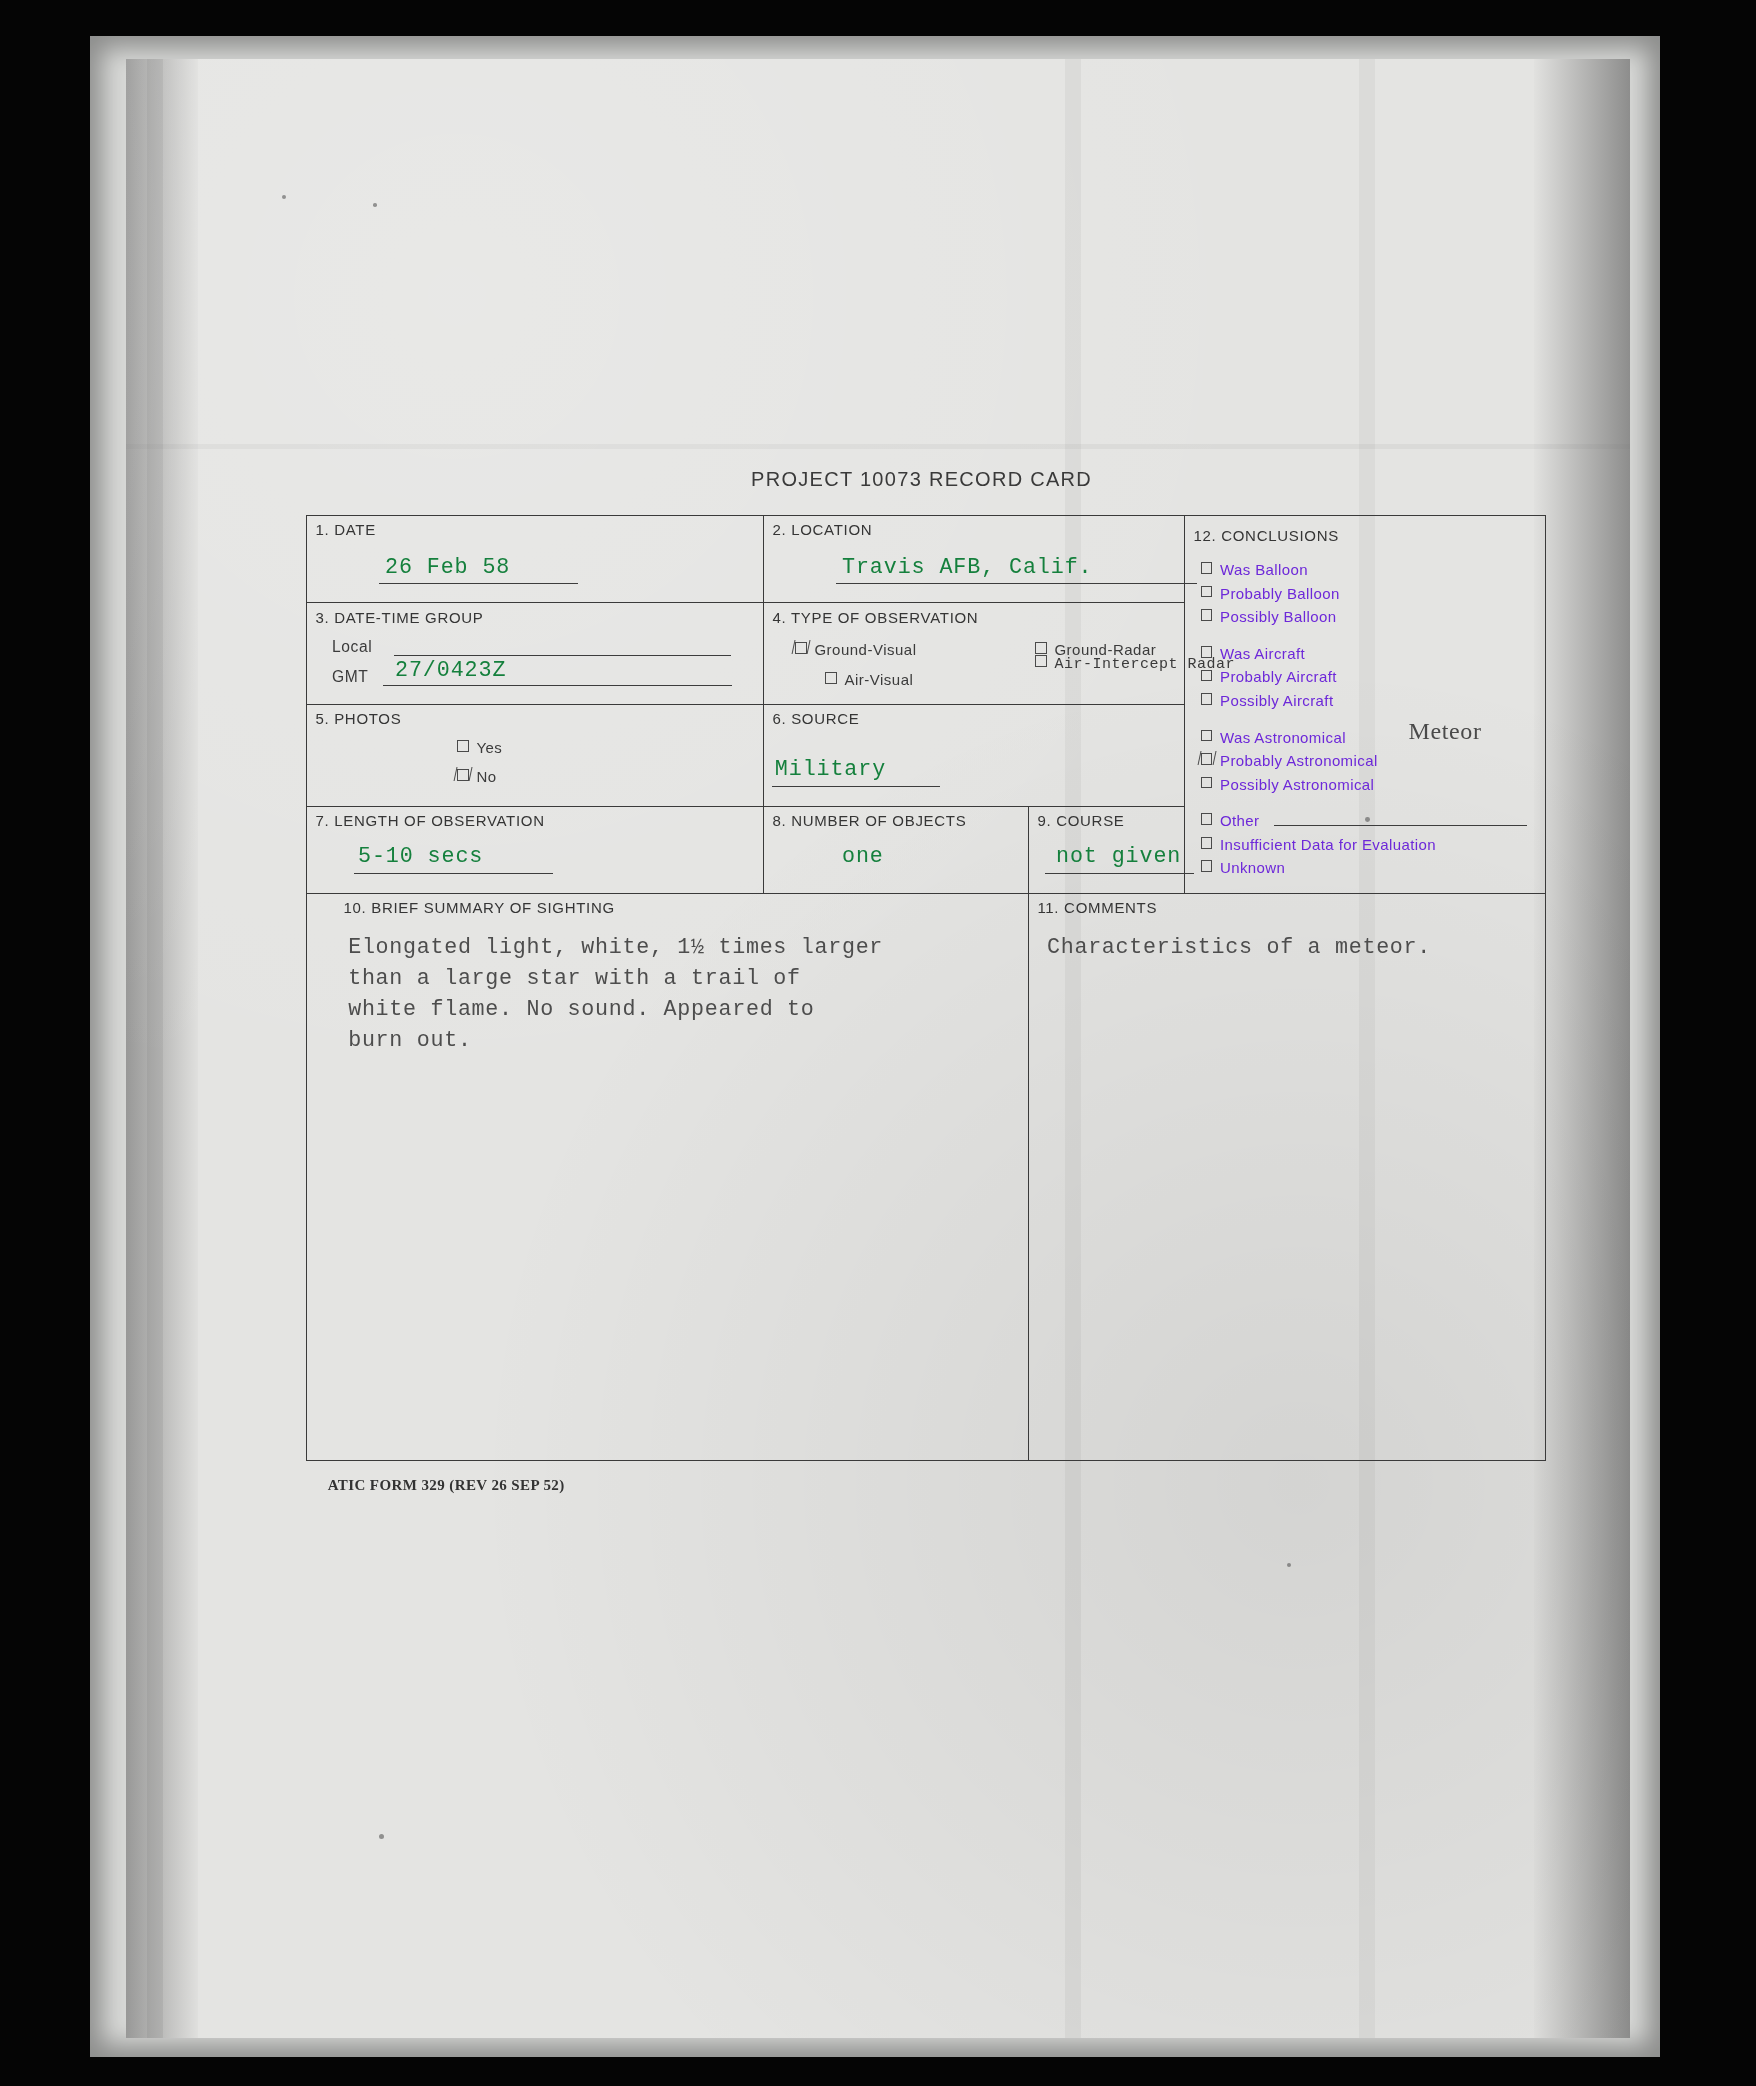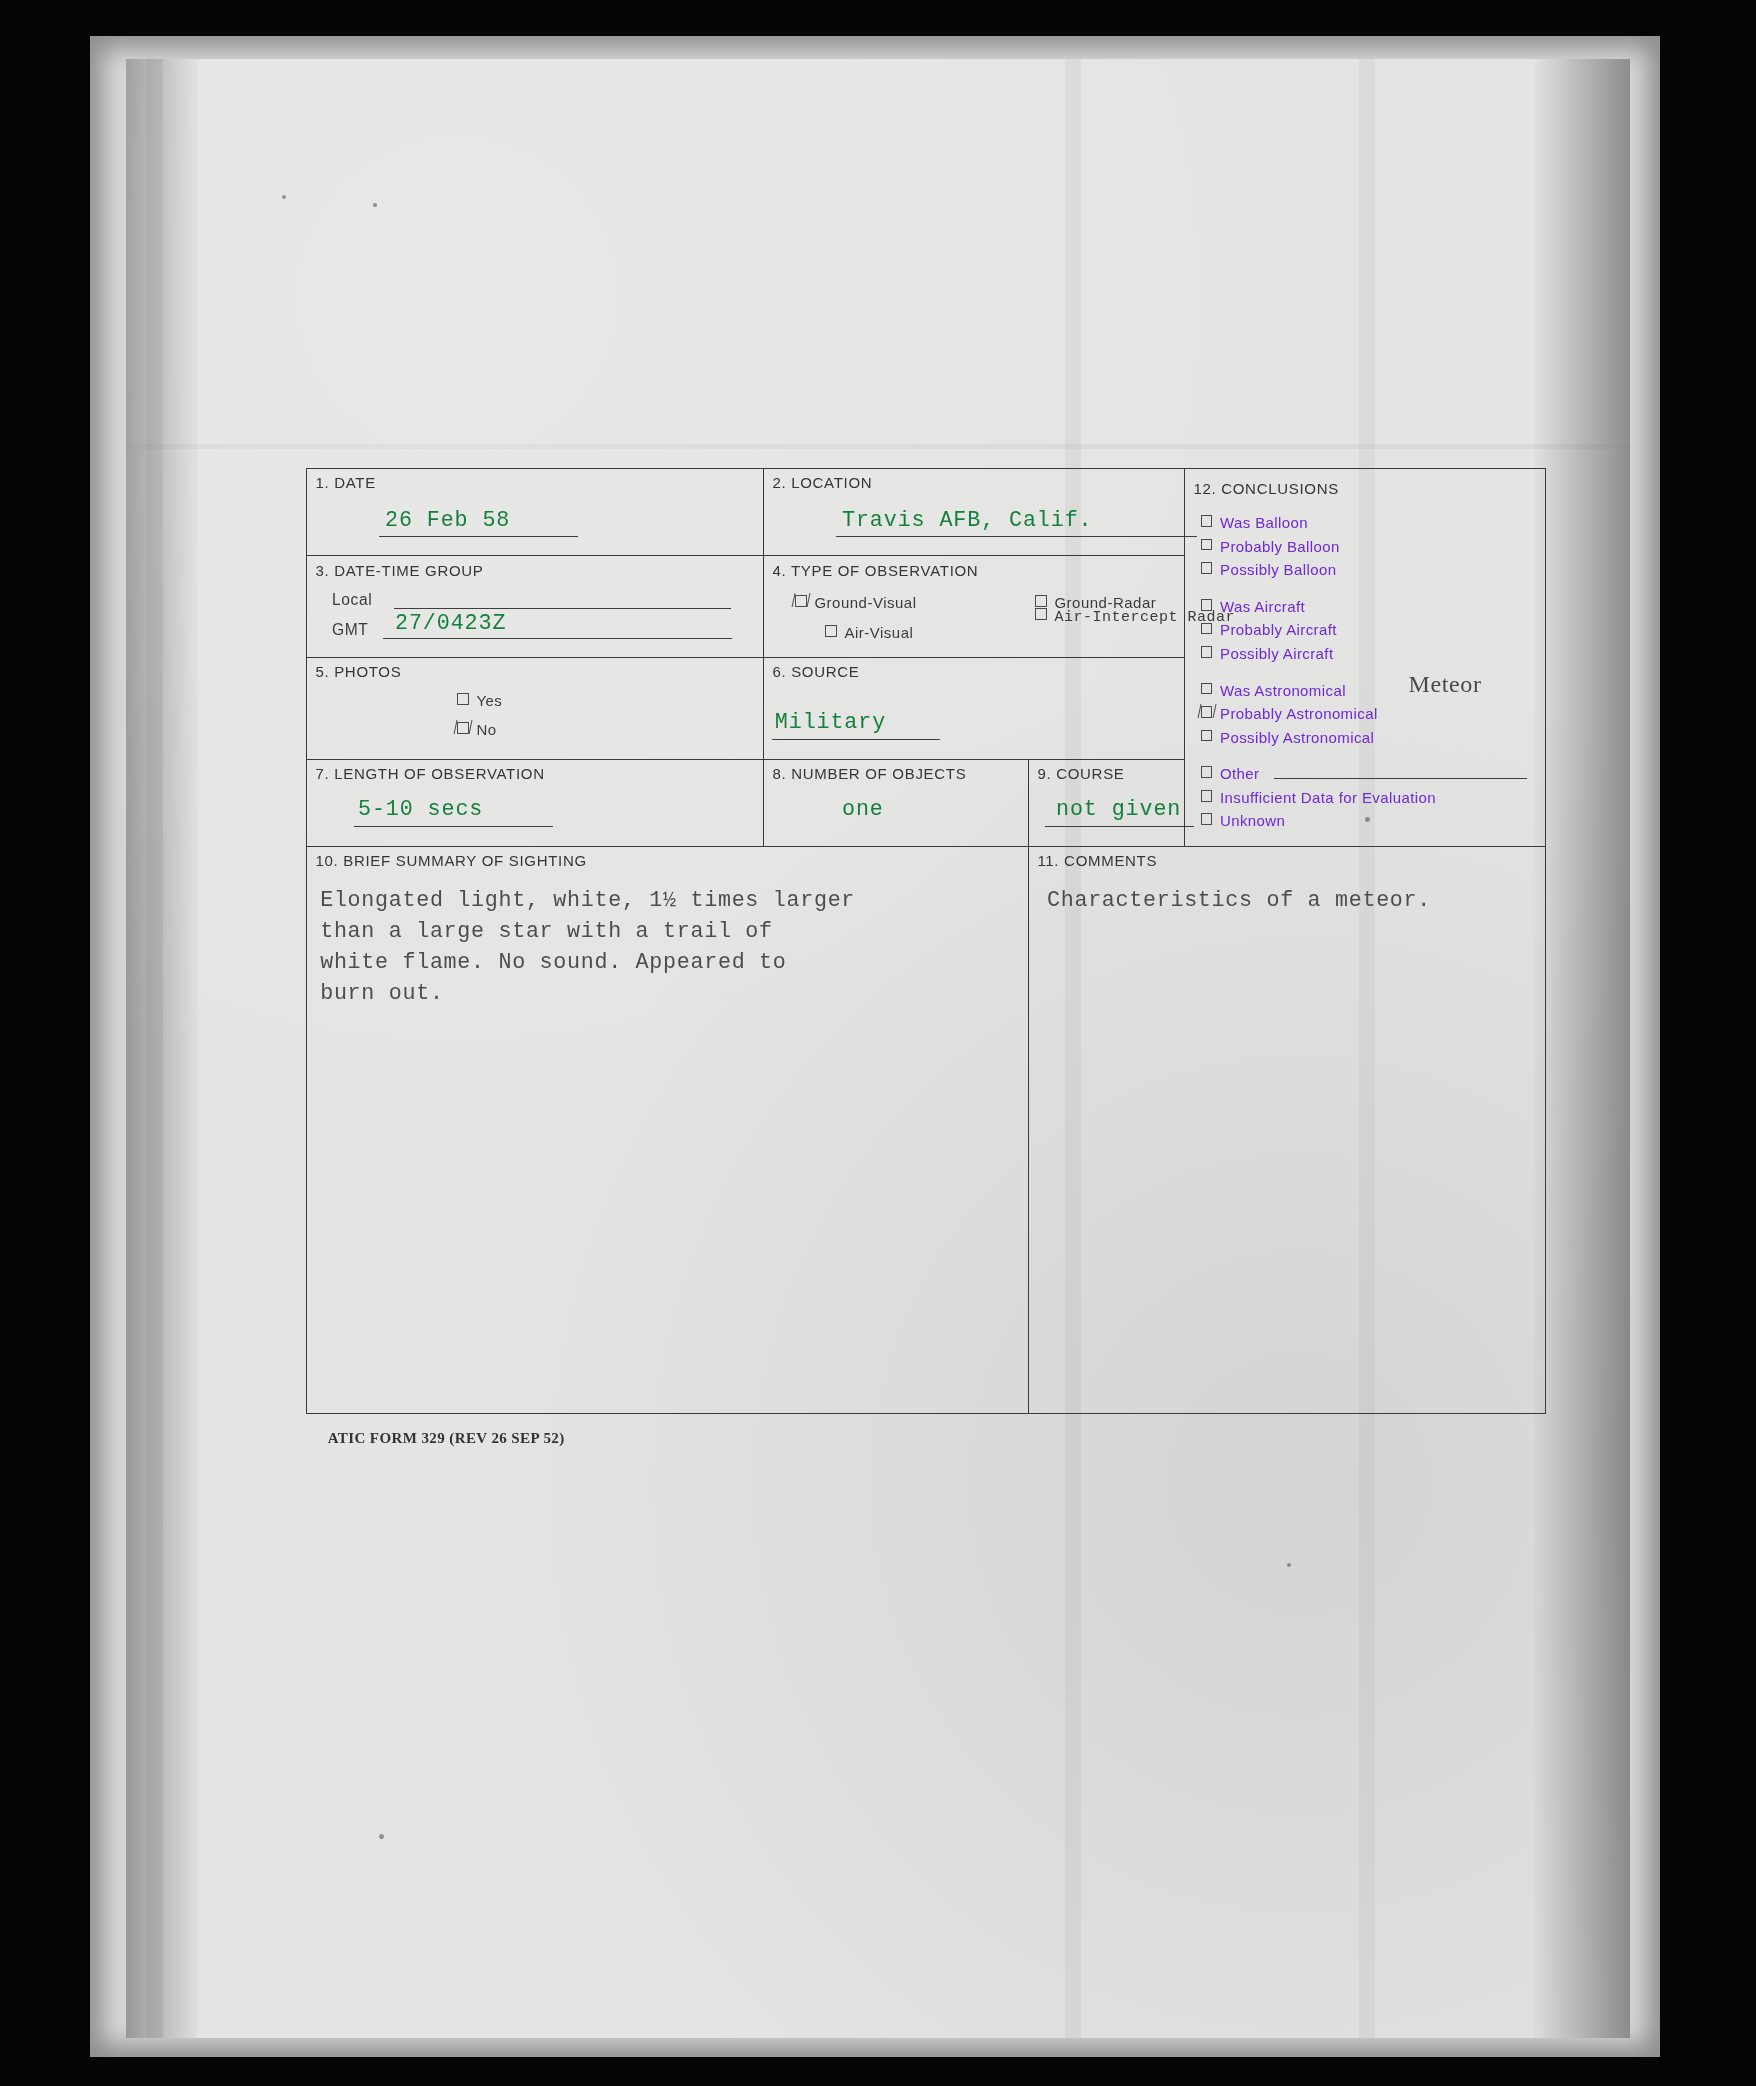--- a/index.html
+++ b/index.html
@@ -206,20 +206,21 @@
       <div id="grain"></div>
 
       <div class="speck" style="left:156px;top:136px;width:4.2px;height:4.2px;"></div>
       <div class="speck" style="left:247px;top:144px;width:3.6px;height:3.6px;"></div>
       <div class="speck" style="left:1239px;top:758px;width:4.8px;height:4.8px;"></div>
       <div class="speck" style="left:253px;top:1775px;width:5.4px;height:5.4px;"></div>
       <div class="speck" style="left:1161px;top:1504px;width:4.2px;height:4.2px;"></div>
 
       <div id="doc">
 
+        <div id="card-title">PROJECT 10073 RECORD CARD</div>
 
         <table class="form">
           <colgroup>
             <col style="width:457px">
             <col style="width:265px">
             <col style="width:156px">
             <col style="width:361px">
           </colgroup>
 
           <tbody>
@@ -311,21 +312,21 @@
               <div class="typed-val" style="left:78px; top:37px;">one</div>
             </td>
             <td style="height:77px;">
               <div class="lbl">9.  COURSE</div>
               <div class="typed-val" style="left:19px; top:37px;margin-left:8px;">not given</div>
               <div class="uline" style="left:15.6px; top:66px; width:149px;"></div>
             </td>
           </tr>
 
           <tr>
-            <td colspan="2" style="height:566px;">
+            <td colspan="2" style="height:566px;padding-left:28px;">
               <div class="lbl">10.  BRIEF SUMMARY OF SIGHTING</div>
               <div class="summary">Elongated light, white, 1½ times larger
 than a large star with a trail of
 white flame. No sound. Appeared to
 burn out.</div>
             </td>
             <td colspan="2" style="height:566px;">
               <div class="lbl">11.  COMMENTS</div>
               <div class="comments-text">Characteristics of a meteor.</div>
             </td>

